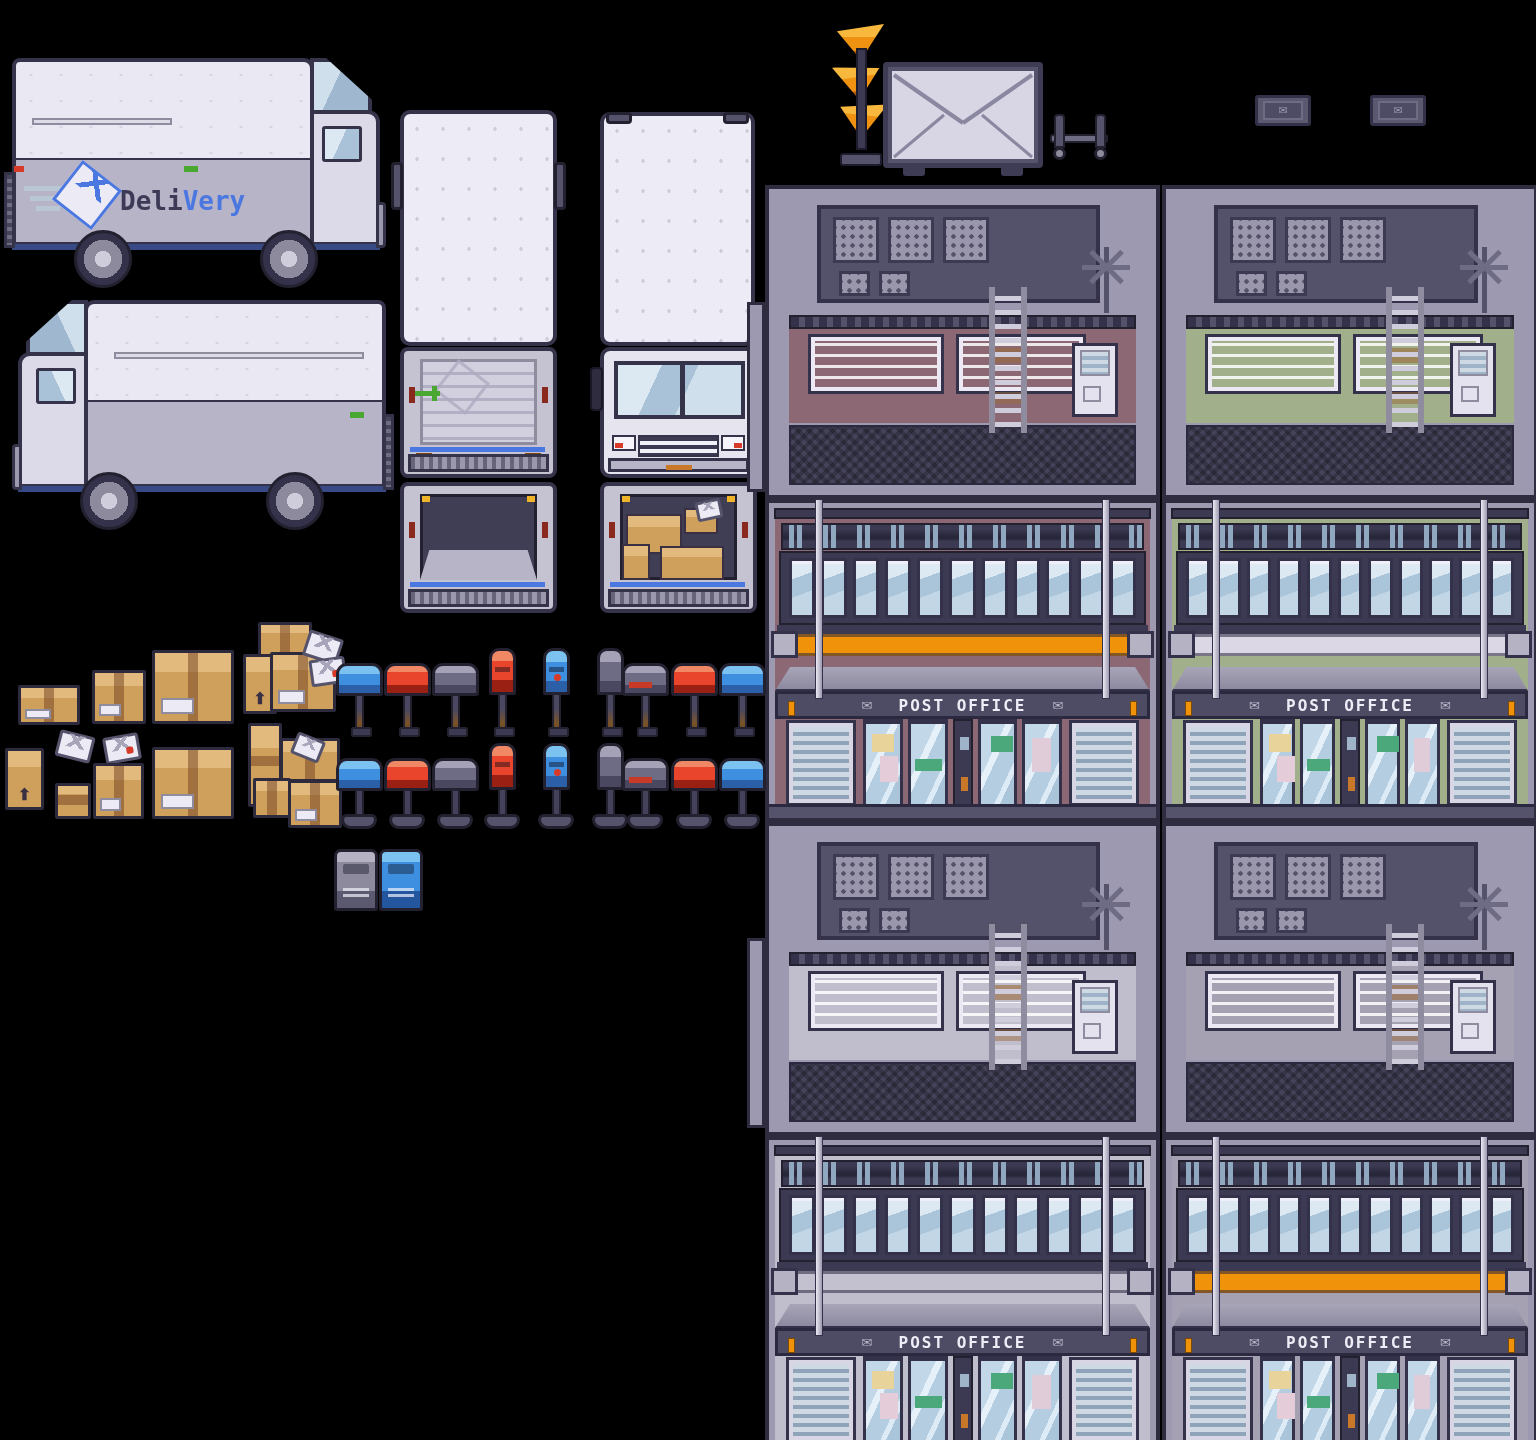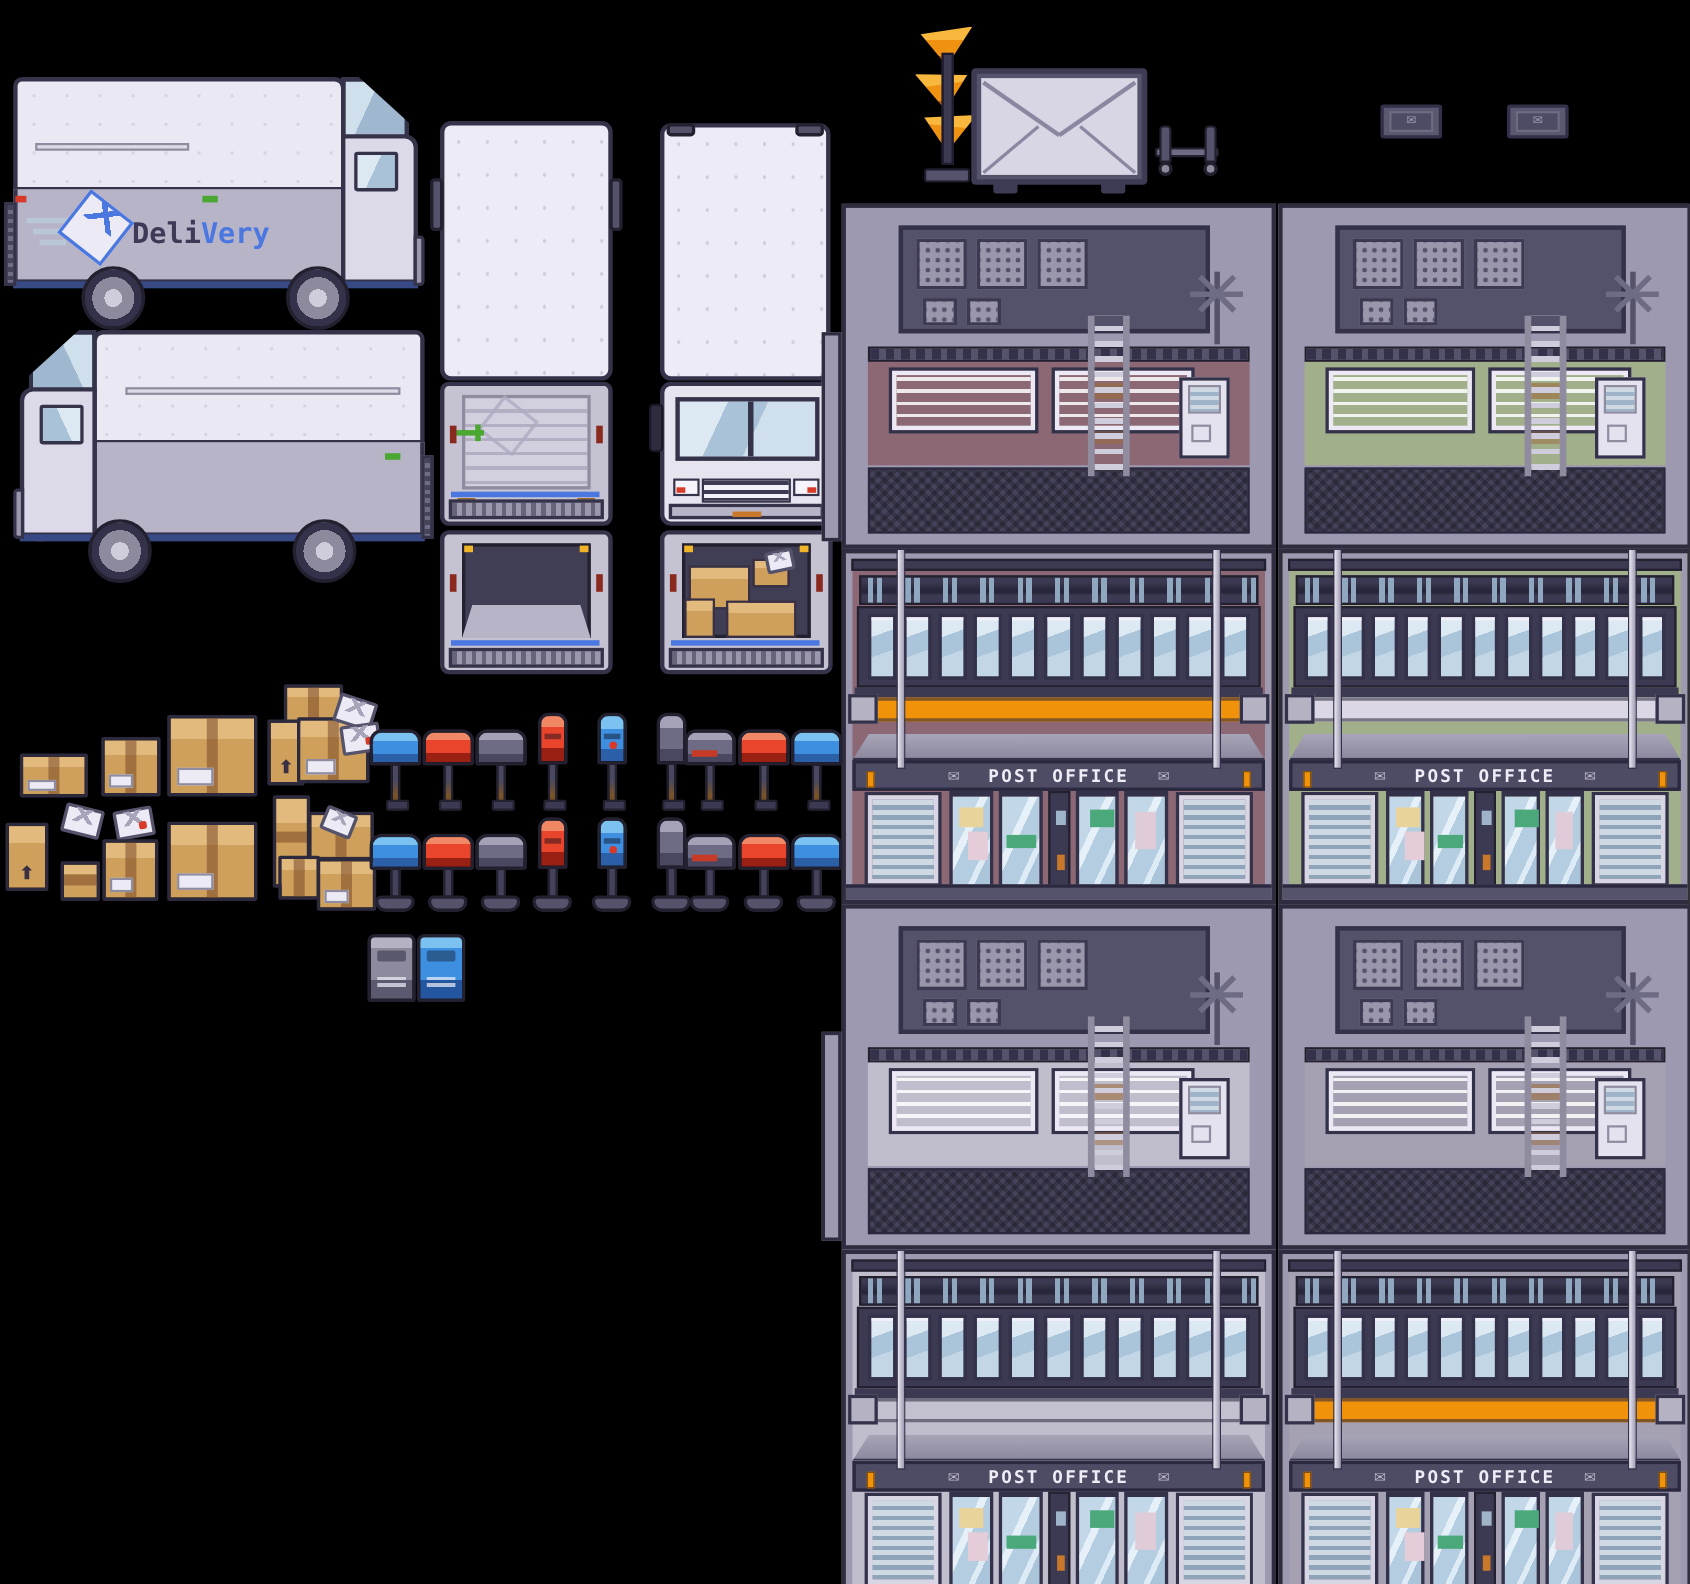--- a/index.html
+++ b/index.html
@@ -234,21 +234,21 @@
   .middoor:before{content:"";position:absolute;left:5px;top:16px;width:9px;height:13px;background:#9fb4c8;}
   .middoor:after{content:"";position:absolute;left:6px;bottom:18px;width:7px;height:14px;background:#c87828;}
   .plinth{position:absolute;left:0;right:0;bottom:0;height:14px;background:#55536b;border-top:3px solid #2b2940;}
   .edgebar{position:absolute;width:18px;background:#9d99b0;border:3px solid #2e2c3e;}
 </style>
 </head>
 <body>
 
 <div id="canvas">
 
-  <div class="sp tside" style="left:4px;top:66px;">
+  <div class="sp tside" style="left:4px;top:54px;">
     <div class="cargo"></div>
     <div class="lower"></div>
     <div class="speed" style="left:20px;top:132px;width:44px;"></div>
     <div class="speed" style="left:26px;top:142px;width:34px;"></div>
     <div class="speed" style="left:32px;top:152px;width:24px;"></div>
     <div class="logo-env"></div>
     <div class="brand"><span class="d1">Deli</span><span class="d2">Very</span></div>
     <div class="slotline" style="left:28px;top:64px;width:140px;"></div>
     <div class="lamp-g" style="left:180px;top:112px;"></div>
     <div class="lamp-r" style="left:10px;top:112px;"></div>

